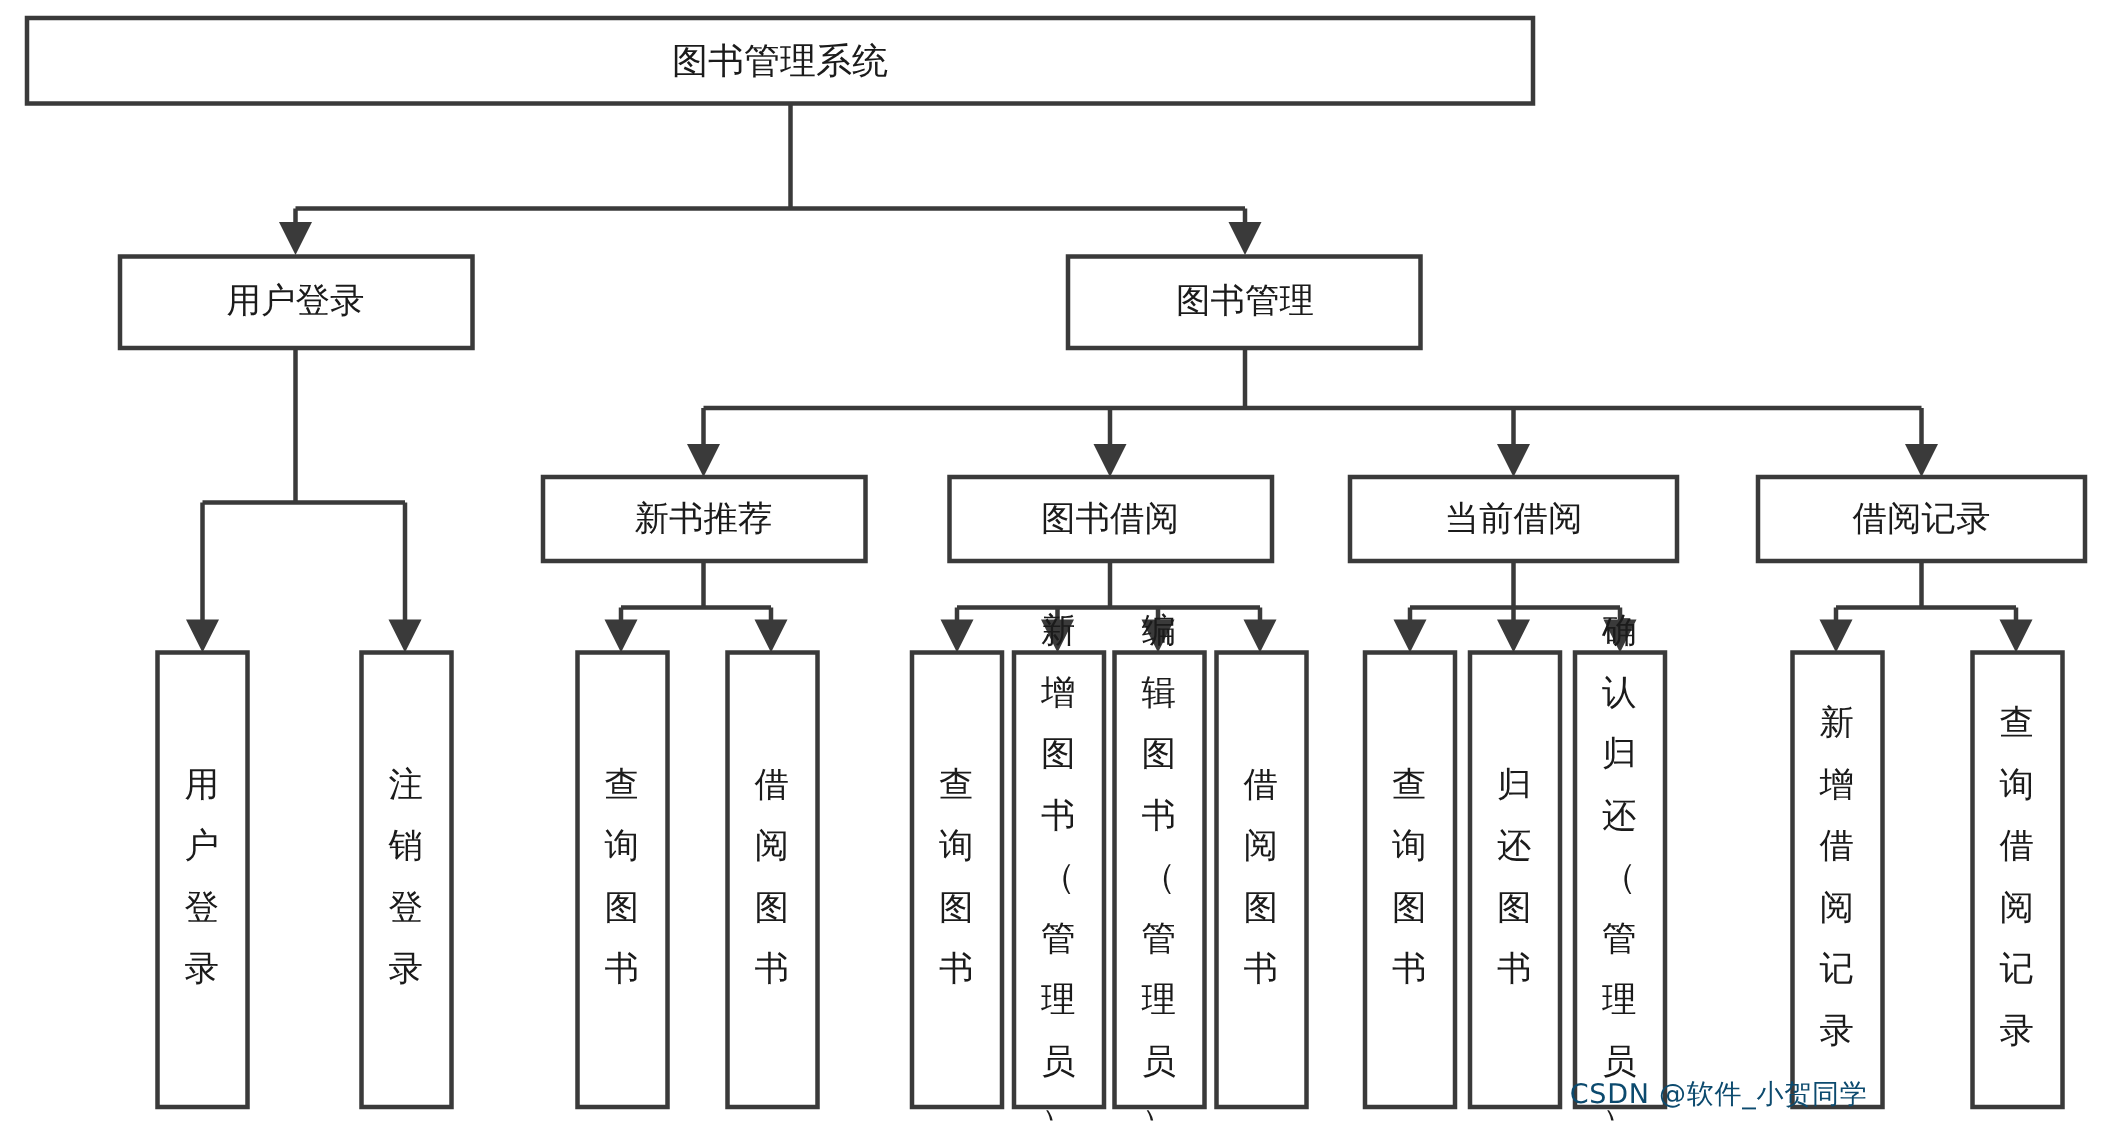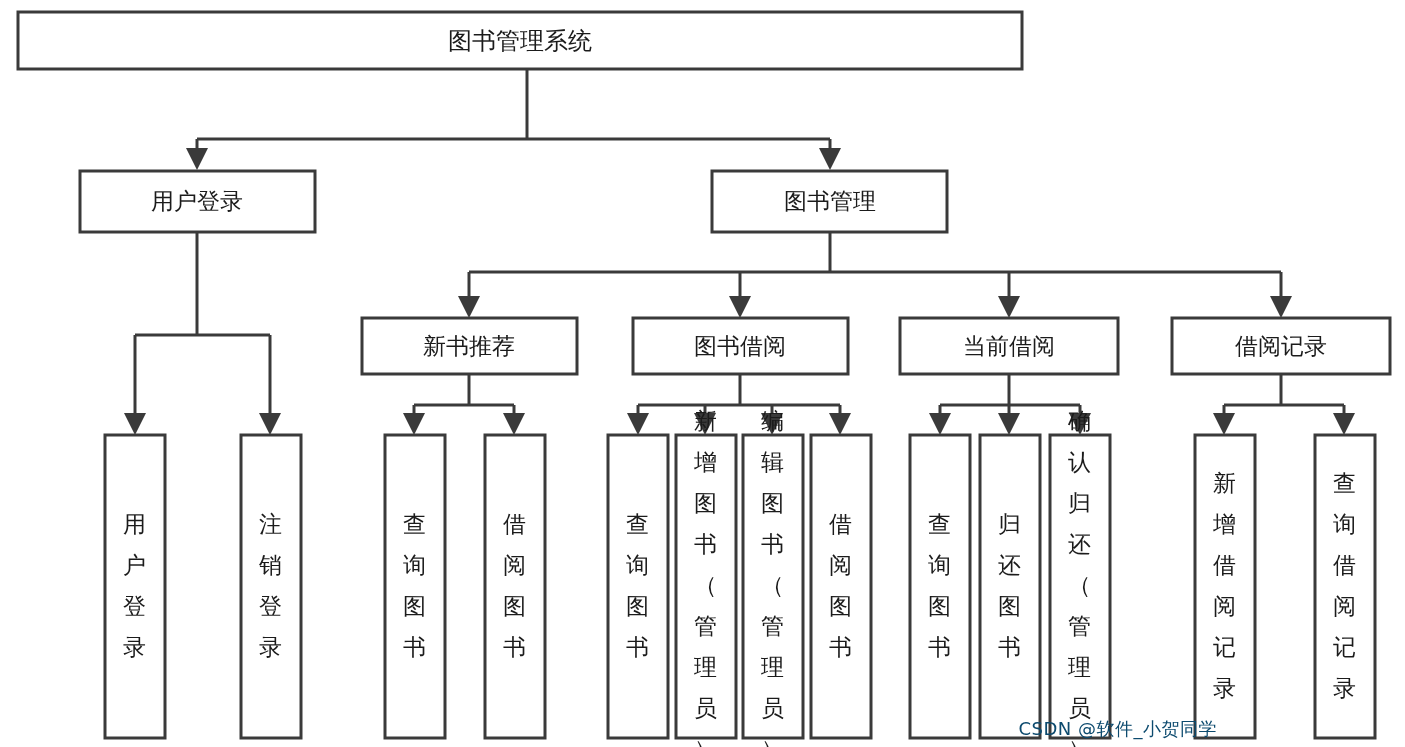--- a/index.html
+++ b/index.html
@@ -12,20 +12,21 @@
     font-family: "DejaVu Sans", "Liberation Sans", sans-serif;
     width: 1405px;
     height: 747px;
     overflow: hidden;
   }
   #diagram-root {
     position: relative;
     width: 1229px;
     height: 747px;
     background: #ffffff;
+    padding-left: 28px;
   }
   svg#diagram-svg {
     position: absolute;
     top: 0;
     left: 0;
     width: 1405px;
     height: 747px;
     display: block;
   }
   .node-box {

